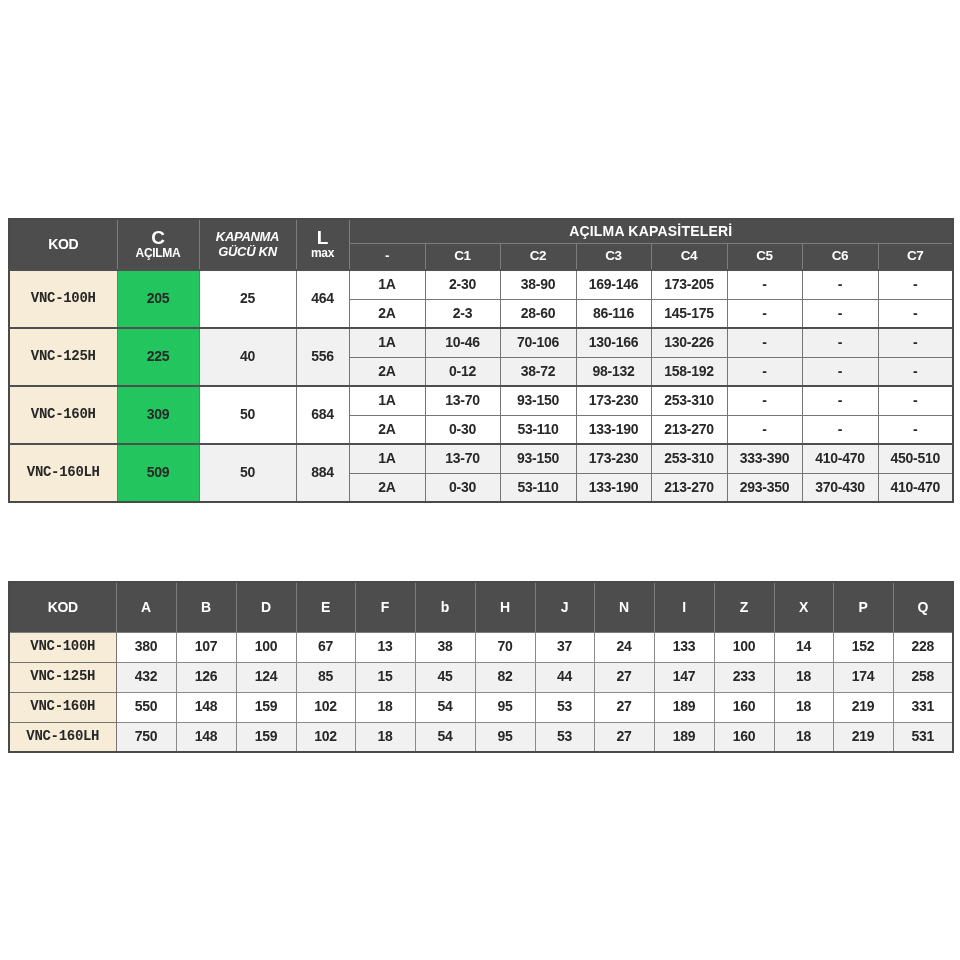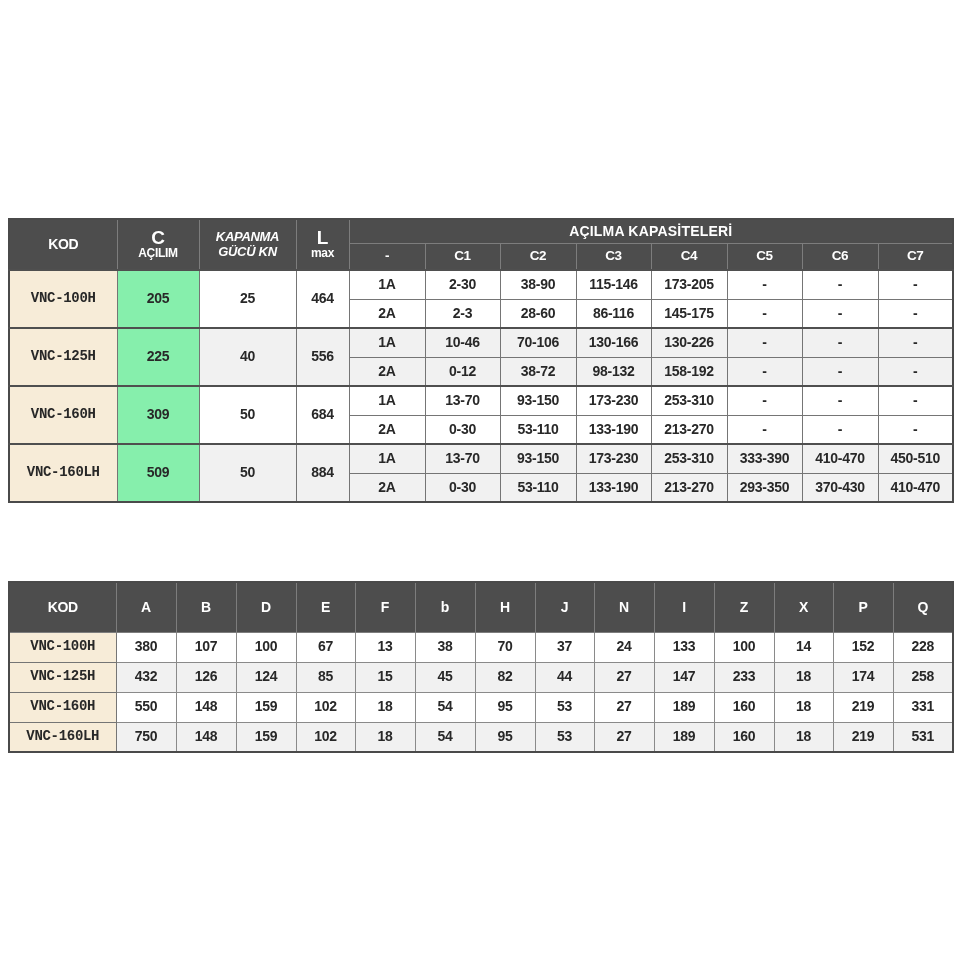--- a/index.html
+++ b/index.html
@@ -55,21 +55,21 @@
 
   
   #table1 tr.h1 th { height: 23px; }
   #table1 tr.h2 th { height: 25px; font-size: 13.5px; }
   #table1 tbody tr { height: 29px; }
   #table2 thead tr { height: 50px; }
   #table2 tbody tr { height: 30px; }
 
   
   td.kod  { background: #f7ecd8; font-family: Liberation Mono, monospace; }
-  td.pink { background: #86efac; }
+  td.pink { background: #22c55e; }
   td.w    { background: #ffffff; }
   td.g    { background: #f1f1f1; }
 
   
   tr.group-start td { border-top-width: 2px; border-top-color: #4f4f4f; }
   #table2 tbody td { border-color: #8a8a8a; }
   #table2 tbody td.kod { border-color: #757575; }
 </style>
 </head>
 <body>
@@ -89,21 +89,21 @@
       <col style="width:76px">
         <col style="width:75px">
         <col style="width:76px">
         <col style="width:75px">
     </colgroup>
     <thead>
       <tr class="h1">
         <th rowspan="2" class="dk">KOD</th>
         <th rowspan="2" class="dk">
           <div class="hdr-big">C</div>
-          <div class="hdr-small">AÇILIM</div>
+          <div class="hdr-small">AÇILMA</div>
         </th>
         <th rowspan="2" class="dk">
           <div class="hdr-mid">KAPANMA</div>
           <div class="hdr-mid">GÜCÜ KN</div>
         </th>
         <th rowspan="2" class="dk">
           <div class="hdr-big">L</div>
           <div class="hdr-small">max</div>
         </th>
         <th colspan="8" class="dk band">AÇILMA KAPASİTELERİ</th>
@@ -121,21 +121,21 @@
     </thead>
     <tbody id="t1-body">
         <tr class="group-start">
           <td class="kod" rowspan="2">VNC-100H</td>
           <td class="pink" rowspan="2">205</td>
           <td class="w" rowspan="2">25</td>
           <td class="w" rowspan="2">464</td>
           <td class="w">1A</td>
           <td class="w">2-30</td>
           <td class="w">38-90</td>
-          <td class="w">115-146</td>
+          <td class="w">169-146</td>
           <td class="w">173-205</td>
           <td class="w">-</td>
           <td class="w">-</td>
           <td class="w">-</td>
         </tr>
         <tr>
           <td class="w">2A</td>
           <td class="w">2-3</td>
           <td class="w">28-60</td>
           <td class="w">86-116</td>

